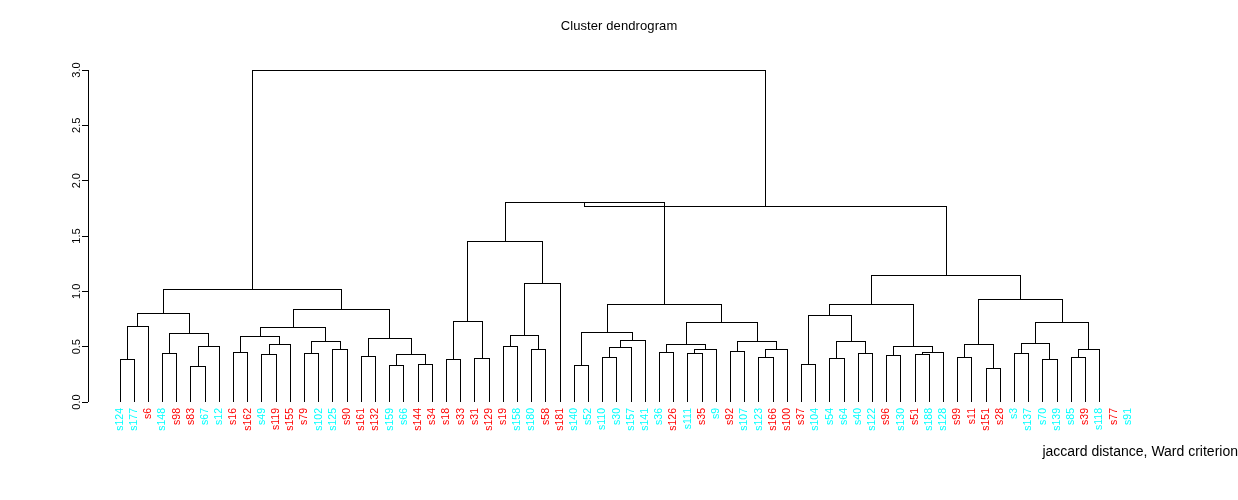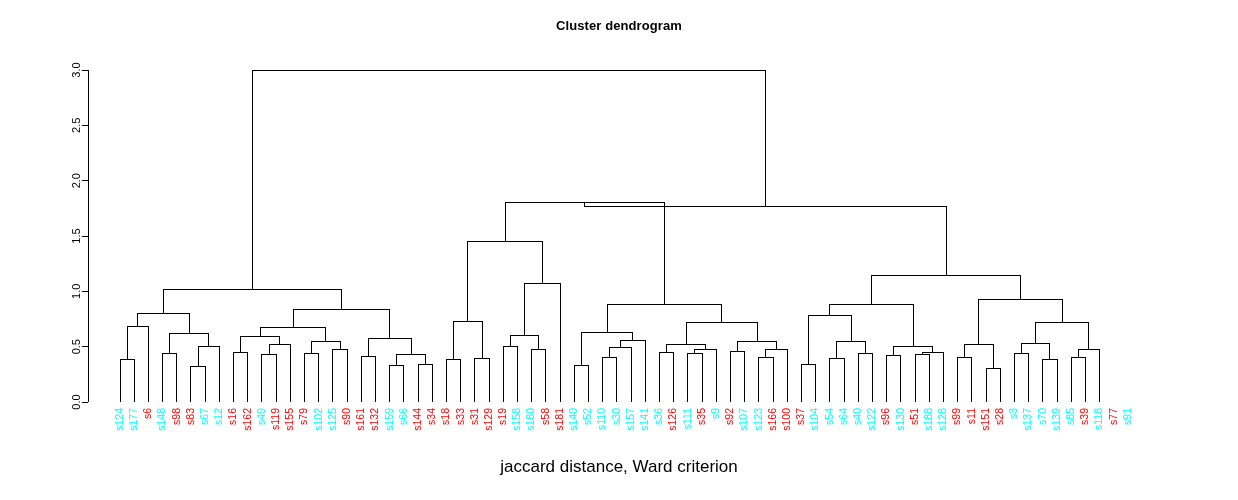--- a/index.html
+++ b/index.html
@@ -1,22 +1,22 @@
 <!DOCTYPE html>
 <html><head>
 <meta charset="utf-8">
 <style>
   html,body{margin:0;padding:0;background:#ffffff;}
   body{width:1238px;height:500px;overflow:hidden;
        font-family:"Liberation Sans","DejaVu Sans",sans-serif;}
   #root{position:relative;width:1238px;height:500px;background:#fff;}
   #title{position:absolute;left:0;top:18px;width:1238px;text-align:center;
-         font-size:13px;font-weight:bold;color:#000;letter-spacing:0.1px;}
-  #xlab{position:absolute;left:0;top:457px;width:1238px;text-align:center;
-        font-size:17px;color:#000;}
+         font-size:13px;font-weight:normal;color:#000;letter-spacing:0.1px;}
+  #xlab{position:absolute;left:0;top:443px;width:1238px;text-align:right;
+        font-size:14px;color:#000;}
   svg{position:absolute;left:0;top:0;}
   .axline{stroke:#000;stroke-width:1;fill:none;shape-rendering:crispEdges;}
   .branch{stroke:#000;stroke-width:1;fill:none;shape-rendering:crispEdges;}
   .ytick-label{font-size:11px;fill:#000;font-family:"Liberation Sans",sans-serif;}
   .leaflab{font-size:10.5px;font-family:"Liberation Sans",sans-serif;}
 </style>
 </head>
 <body>
 
 <div id="root">

